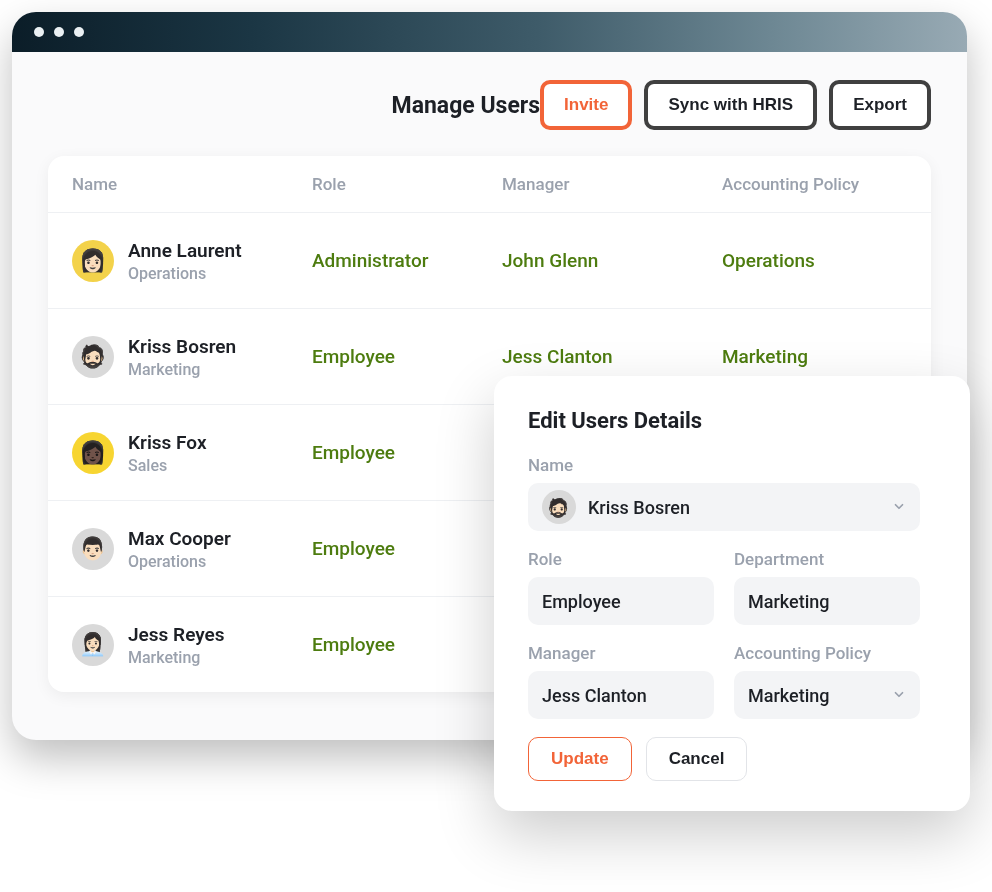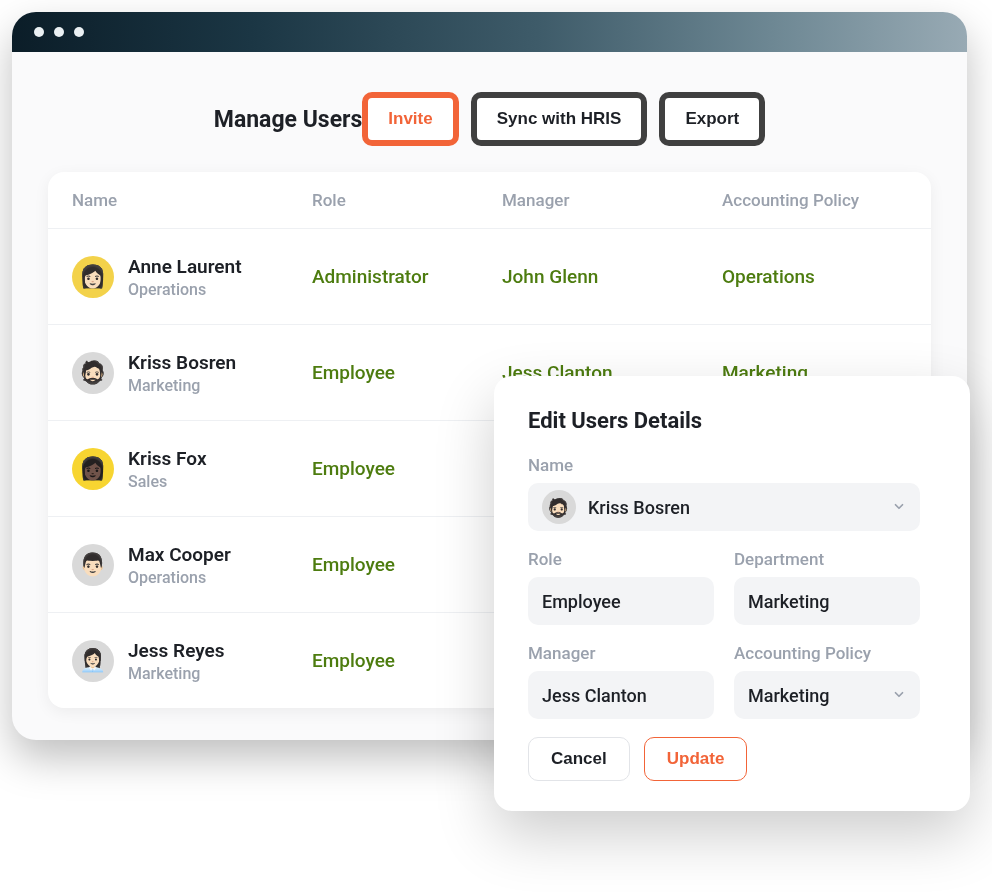--- a/index.html
+++ b/index.html
@@ -30,34 +30,34 @@
     gap: 10px;
   }
   .tl-dot {
     width: 10px; height: 10px;
     border-radius: 50%;
     background: #eaf0f3;
   }
   .header {
     display: flex;
     align-items: center;
-    justify-content: center;
-    padding: 40px 36px 18px 36px;
+    justify-content: flex-end;
+    padding: 28px 36px 18px 36px;
   }
   .page-title {
     font-size: 23px;
     font-weight: 700;
     color: #1d2026;
   }
   .top-actions {
     display: flex;
     gap: 12px;
   }
   .btn {
-    border: 6px solid #404040;
+    border: 4px solid #404040;
     border-radius: 10px;
     background: #fff;
     font-size: 17px;
     font-weight: 600;
     padding: 11px 20px;
     color: #1d2026;
     cursor: pointer;
   }
   .btn-primary {
     color: #f26438;
@@ -333,16 +333,16 @@
         <span class="chevron">
           <svg width="14" height="14" viewBox="0 0 24 24" fill="none" stroke="currentColor" stroke-width="3" stroke-linecap="round" stroke-linejoin="round">
               <polyline points="6 9 12 15 18 9"></polyline>
             </svg>
         </span>
       </div>
     </div>
   </div>
 
   <div class="panel-actions">
+    <button class="btn2 btn2-primary">Update</button>
     <button class="btn2">Cancel</button>
-    <button class="btn2 btn2-primary">Update</button>
   </div>
 </div>
 
 </body></html>

